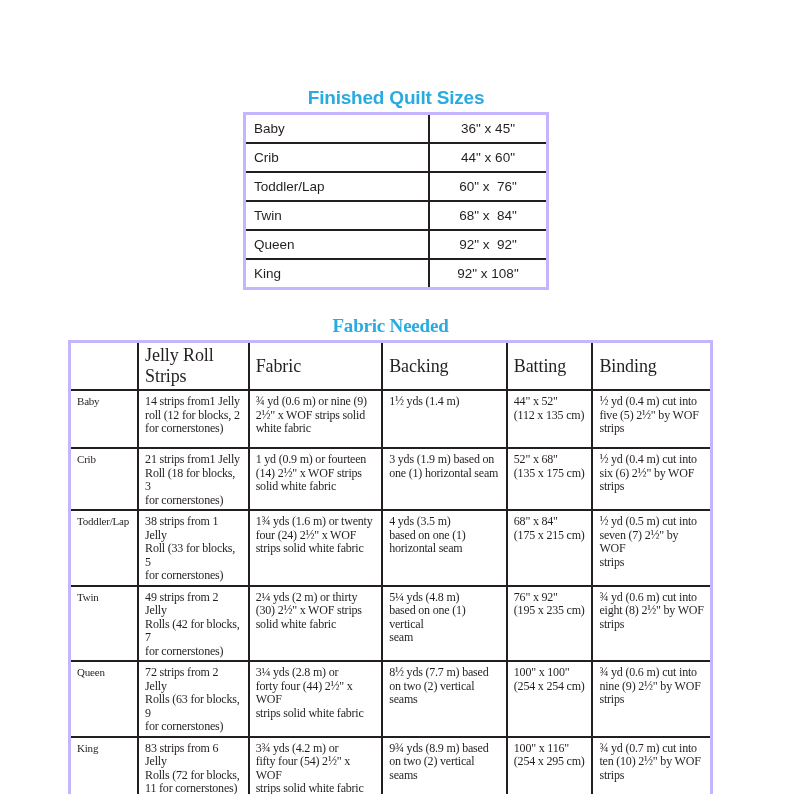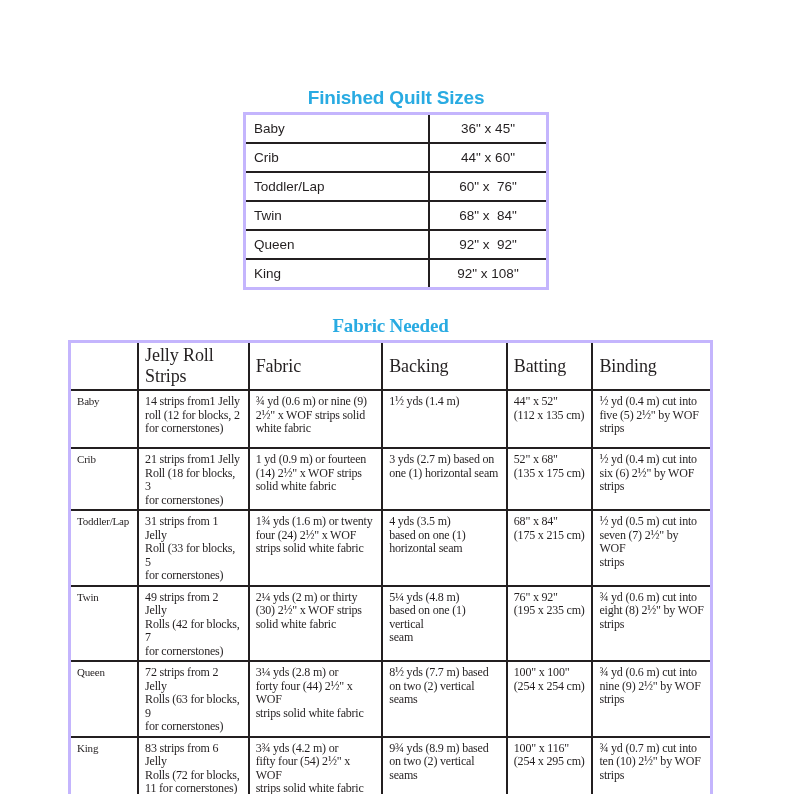--- a/index.html
+++ b/index.html
@@ -150,31 +150,31 @@
 strips</td>
           </tr>
           <tr>
             <td class="rlabel">Crib</td>
             <td>21 strips from1 Jelly
 Roll (18 for blocks, 3
 for cornerstones)</td>
             <td>1 yd (0.9 m) or fourteen
 (14) 2½" x WOF strips
 solid white fabric</td>
-            <td>3 yds (2.7 m) based on
+            <td>3 yds (1.9 m) based on
 one (1) horizontal seam</td>
             <td>52" x 68"
 (135 x 175 cm)</td>
             <td>½ yd (0.4 m) cut into
 six (6) 2½" by WOF
 strips</td>
           </tr>
           <tr>
             <td class="rlabel">Toddler/Lap</td>
-            <td>31 strips from 1 Jelly
+            <td>38 strips from 1 Jelly
 Roll (33 for blocks, 5
 for cornerstones)</td>
             <td>1¾ yds (1.6 m) or twenty
 four (24) 2½" x WOF
 strips solid white fabric</td>
             <td>4 yds (3.5 m)
 based on one (1)
 horizontal seam</td>
             <td>68" x 84"
 (175 x 215 cm)</td>

